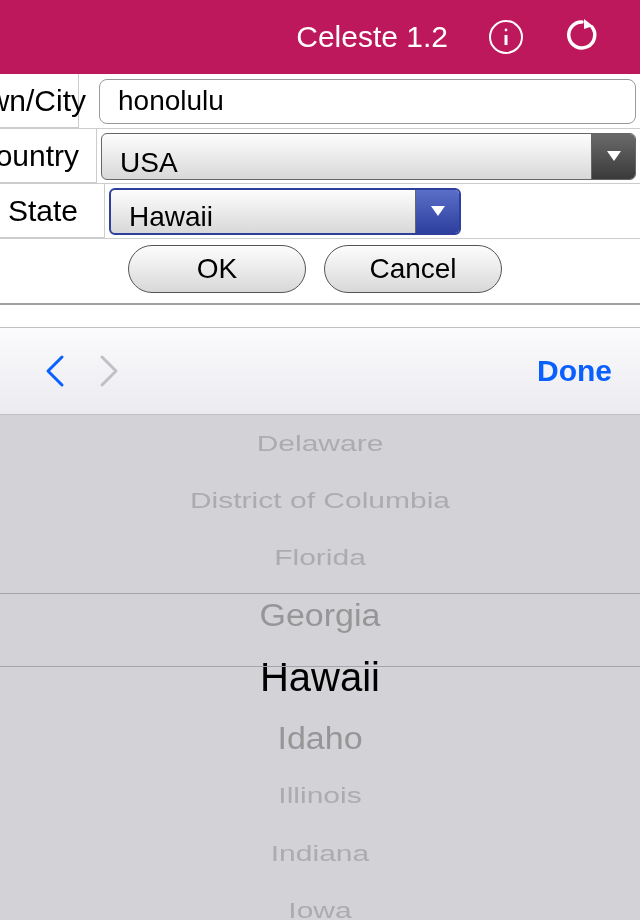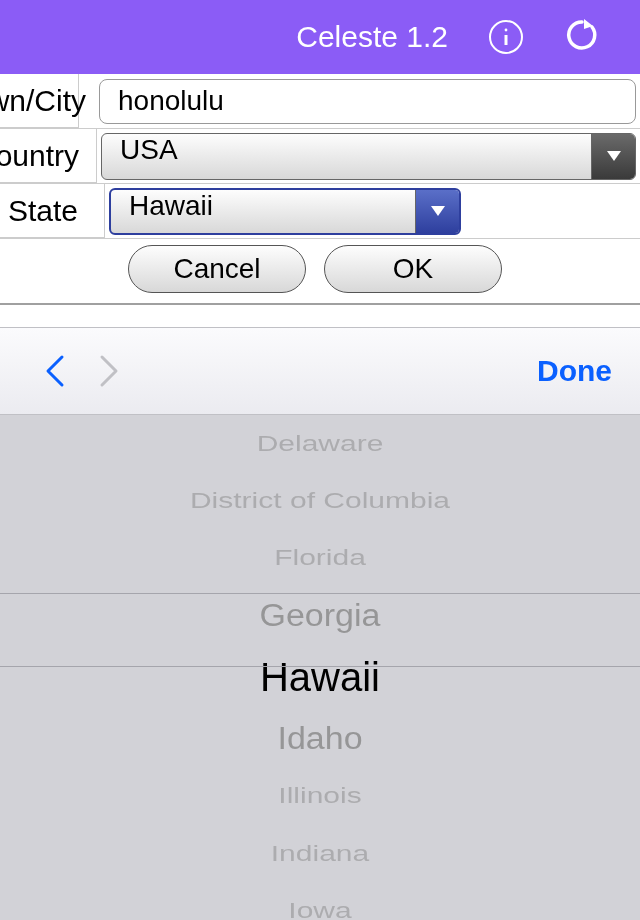--- a/index.html
+++ b/index.html
@@ -5,21 +5,21 @@
     * { margin: 0; padding: 0; box-sizing: border-box; }
     body {
       width: 640px;
       height: 920px;
       overflow: hidden;
       font-family: -apple-system, Helvetica, Arial, sans-serif;
       background: #fff;
     }
     .header {
       height: 74px;
-      background: #8b5cf6;
+      background: #be185d;
       display: flex;
       align-items: center;
       justify-content: flex-end;
       gap: 40px;
       padding: 0 40px;
       color: #fff;
     }
     .header-title {
       font-size: 30px;
       font-weight: 400;
@@ -70,21 +70,21 @@
       height: 45px;
       border: 1px solid #999;
       border-radius: 8px;
       padding: 0 18px;
       font-size: 28px;
       outline: none;
       margin-left: 16px;
     }
     .select-control {
       display: flex;
-      align-items: flex-start;
+      align-items: flex-end;
       height: 47px;
       border: 1px solid #666;
       border-radius: 6px;
       background: linear-gradient(#fdfdfd, #d8d8d8);
       width: 100%;
       overflow: hidden;
     }
     .select-control span.val {
       flex: 1;
       padding: 0 18px;
@@ -234,22 +234,22 @@
         <span class="val">Hawaii</span>
         <span class="select-arrow blue">
           <svg width="14" height="10" viewBox="0 0 14 10">
               <path d="M0 0 L14 0 L7 10 Z" fill="#fff"></path>
             </svg>
         </span>
       </div>
     </div>
   </div>
   <div class="btn-row">
+    <div class="pill-btn">OK</div>
     <div class="pill-btn">Cancel</div>
-    <div class="pill-btn">OK</div>
   </div>
 </div>
 
 <div class="gap"></div>
 
 <div class="accessory-bar">
   <span class="nav-btn">
     <svg width="22" height="36" viewBox="0 0 22 36" fill="none" stroke="#0a60ff" stroke-width="3" stroke-linecap="round" stroke-linejoin="round">
       <path d="M18 4 L4 18 L18 32"></path>
     </svg>

